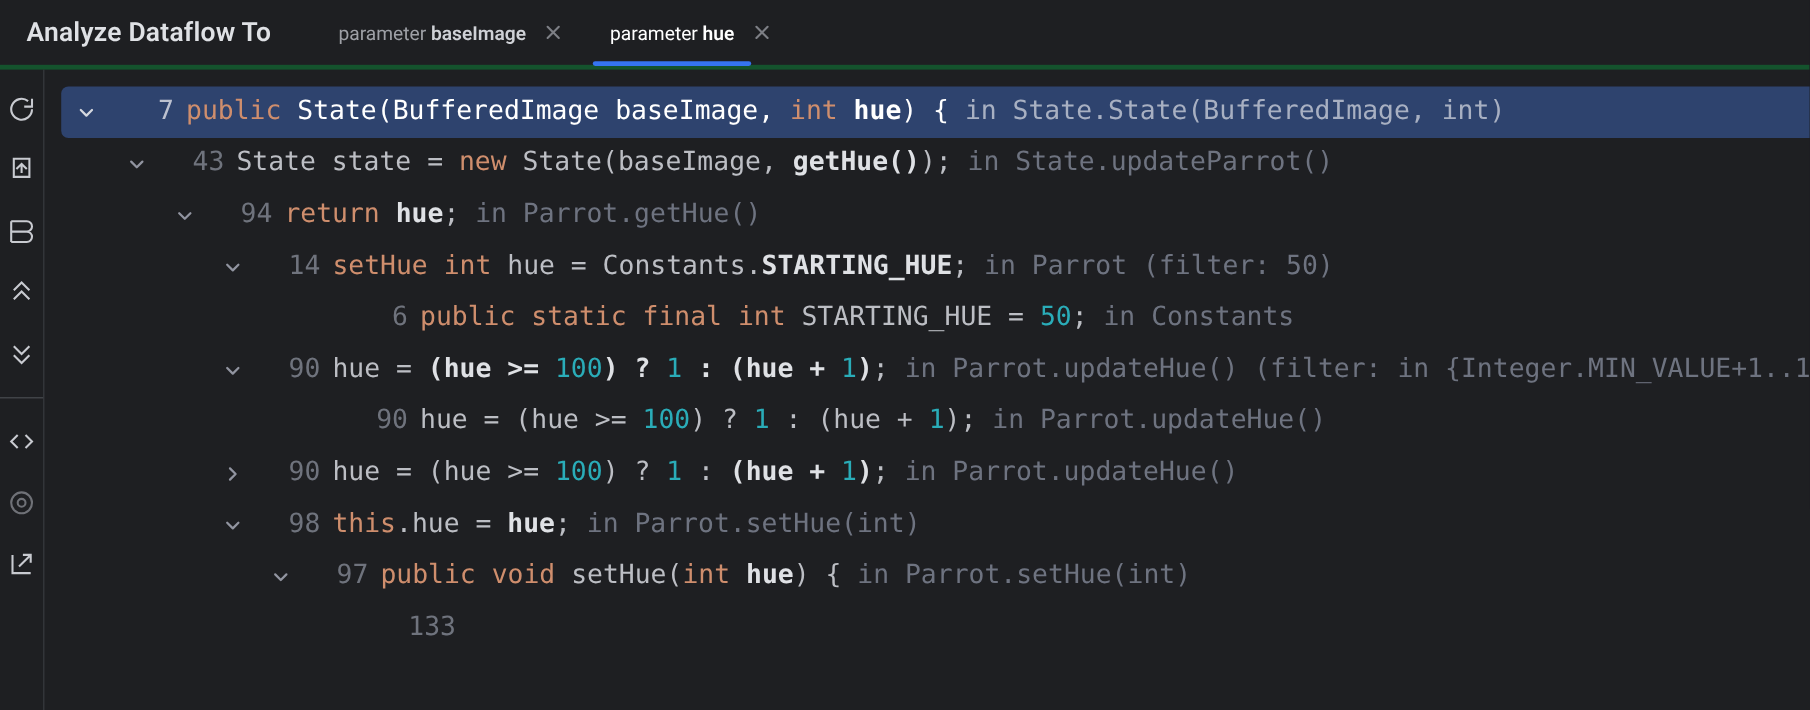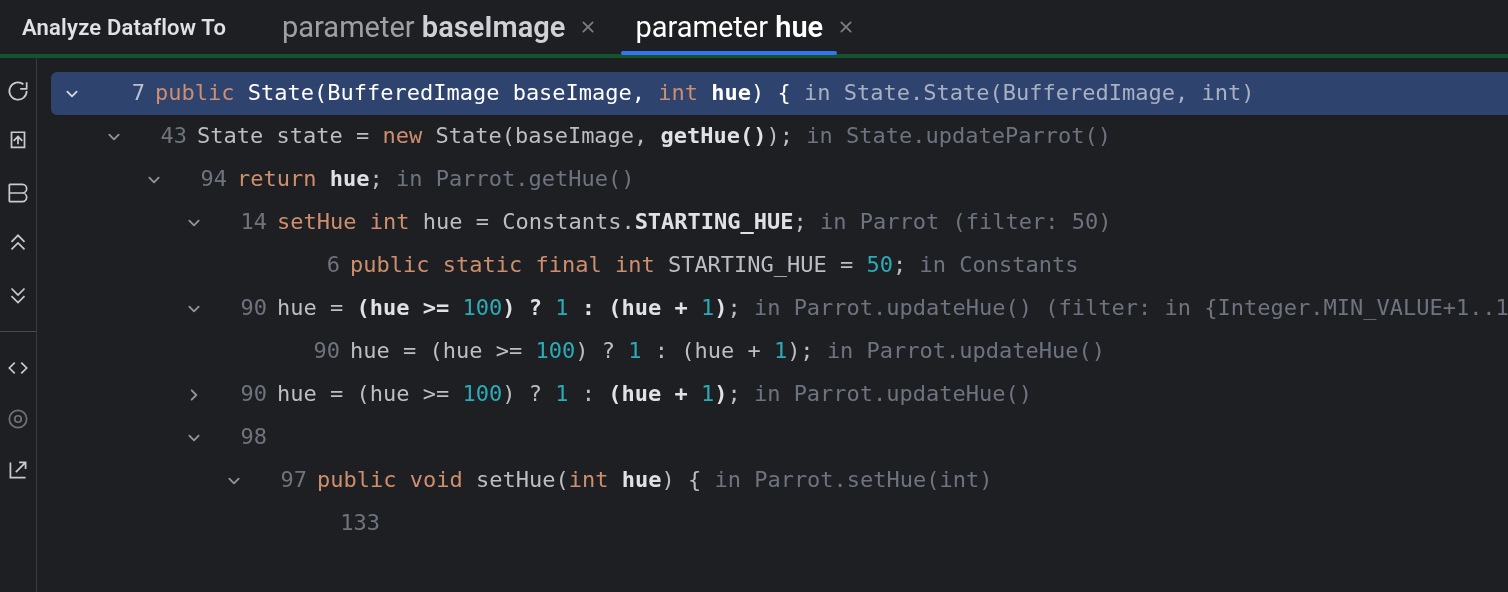--- a/index.html
+++ b/index.html
@@ -35,21 +35,21 @@
   }
   .tab {
     display: flex;
     align-items: center;
     gap: 14px;
     padding: 0 14px;
     position: relative;
     color: #9ea0a6;
     cursor: pointer;
   }
-  .tab .tab-label { font-size: 29px; }
+  .tab .tab-label { font-size: 16px; }
   .tab .tab-label b { color: #cfd1d6; font-weight: 600; }
   .tab.active .tab-label, .tab.active .tab-label b { color: #ffffff; }
   .tab.active::after {
     content: "";
     position: absolute;
     left: 0; right: 32px;
     bottom: -1px;
     height: 4px;
     background: #3574f0;
     border-radius: 2px;
@@ -223,21 +223,21 @@
           <div class="row depth4"><span class="arrow none"></span><span class="lineno">6</span><span class="code"><span class="kw">public static final int</span><span> STARTING_HUE = </span><span class="num">50</span><span>; </span><span class="ctx">in Constants</span></span></div>
           <div class="row depth3"><span class="arrow"><svg viewBox="0 0 12 12">
                 <path d="M2 4l4 4 4-4" stroke="currentColor" stroke-width="1.6" fill="none" stroke-linecap="round" stroke-linejoin="round"></path>
               </svg></span><span class="lineno">90</span><span class="code"><span>hue = </span><span class="bold">(hue &gt;= </span><span class="num">100</span><span class="bold">) ? </span><span class="num">1</span><span class="bold"> : (hue + </span><span class="num">1</span><span class="bold">)</span><span>; </span><span class="ctx">in Parrot.updateHue() (filter: in {Integer.MIN_VALUE+1..100})</span></span></div>
           <div class="row depth4"><span class="arrow none"></span><span class="lineno">90</span><span class="code"><span>hue = (hue &gt;= </span><span class="num">100</span><span>) ? </span><span class="num">1</span><span> : (hue + </span><span class="num">1</span><span>); </span><span class="ctx">in Parrot.updateHue()</span></span></div>
           <div class="row depth3"><span class="arrow"><svg viewBox="0 0 12 12">
                 <path d="M4 2l4 4-4 4" stroke="currentColor" stroke-width="1.6" fill="none" stroke-linecap="round" stroke-linejoin="round"></path>
               </svg></span><span class="lineno">90</span><span class="code"><span>hue = (hue &gt;= </span><span class="num">100</span><span>) ? </span><span class="num">1</span><span> : </span><span class="bold">(hue + </span><span class="num">1</span><span class="bold">)</span><span>; </span><span class="ctx">in Parrot.updateHue()</span></span></div>
           <div class="row depth3"><span class="arrow"><svg viewBox="0 0 12 12">
                 <path d="M2 4l4 4 4-4" stroke="currentColor" stroke-width="1.6" fill="none" stroke-linecap="round" stroke-linejoin="round"></path>
-              </svg></span><span class="lineno">98</span></div>
+              </svg></span><span class="lineno">98</span><span class="code"><span class="kw">this</span><span>.hue = </span><span class="bold">hue</span><span>; </span><span class="ctx">in Parrot.setHue(int)</span></span></div>
           <div class="row depth5"><span class="arrow"><svg viewBox="0 0 12 12">
                 <path d="M2 4l4 4 4-4" stroke="currentColor" stroke-width="1.6" fill="none" stroke-linecap="round" stroke-linejoin="round"></path>
               </svg></span><span class="lineno">97</span><span class="code"><span class="kw">public void</span><span> setHue(</span><span class="kw">int</span><span> </span><span class="bold">hue</span><span>) { </span><span class="ctx">in Parrot.setHue(int)</span></span></div>
           <div class="row depth6"><span class="arrow none"></span><span class="lineno">133</span></div>
         </div>
     </div>
   </div>
 </div>
 
 </body></html>

